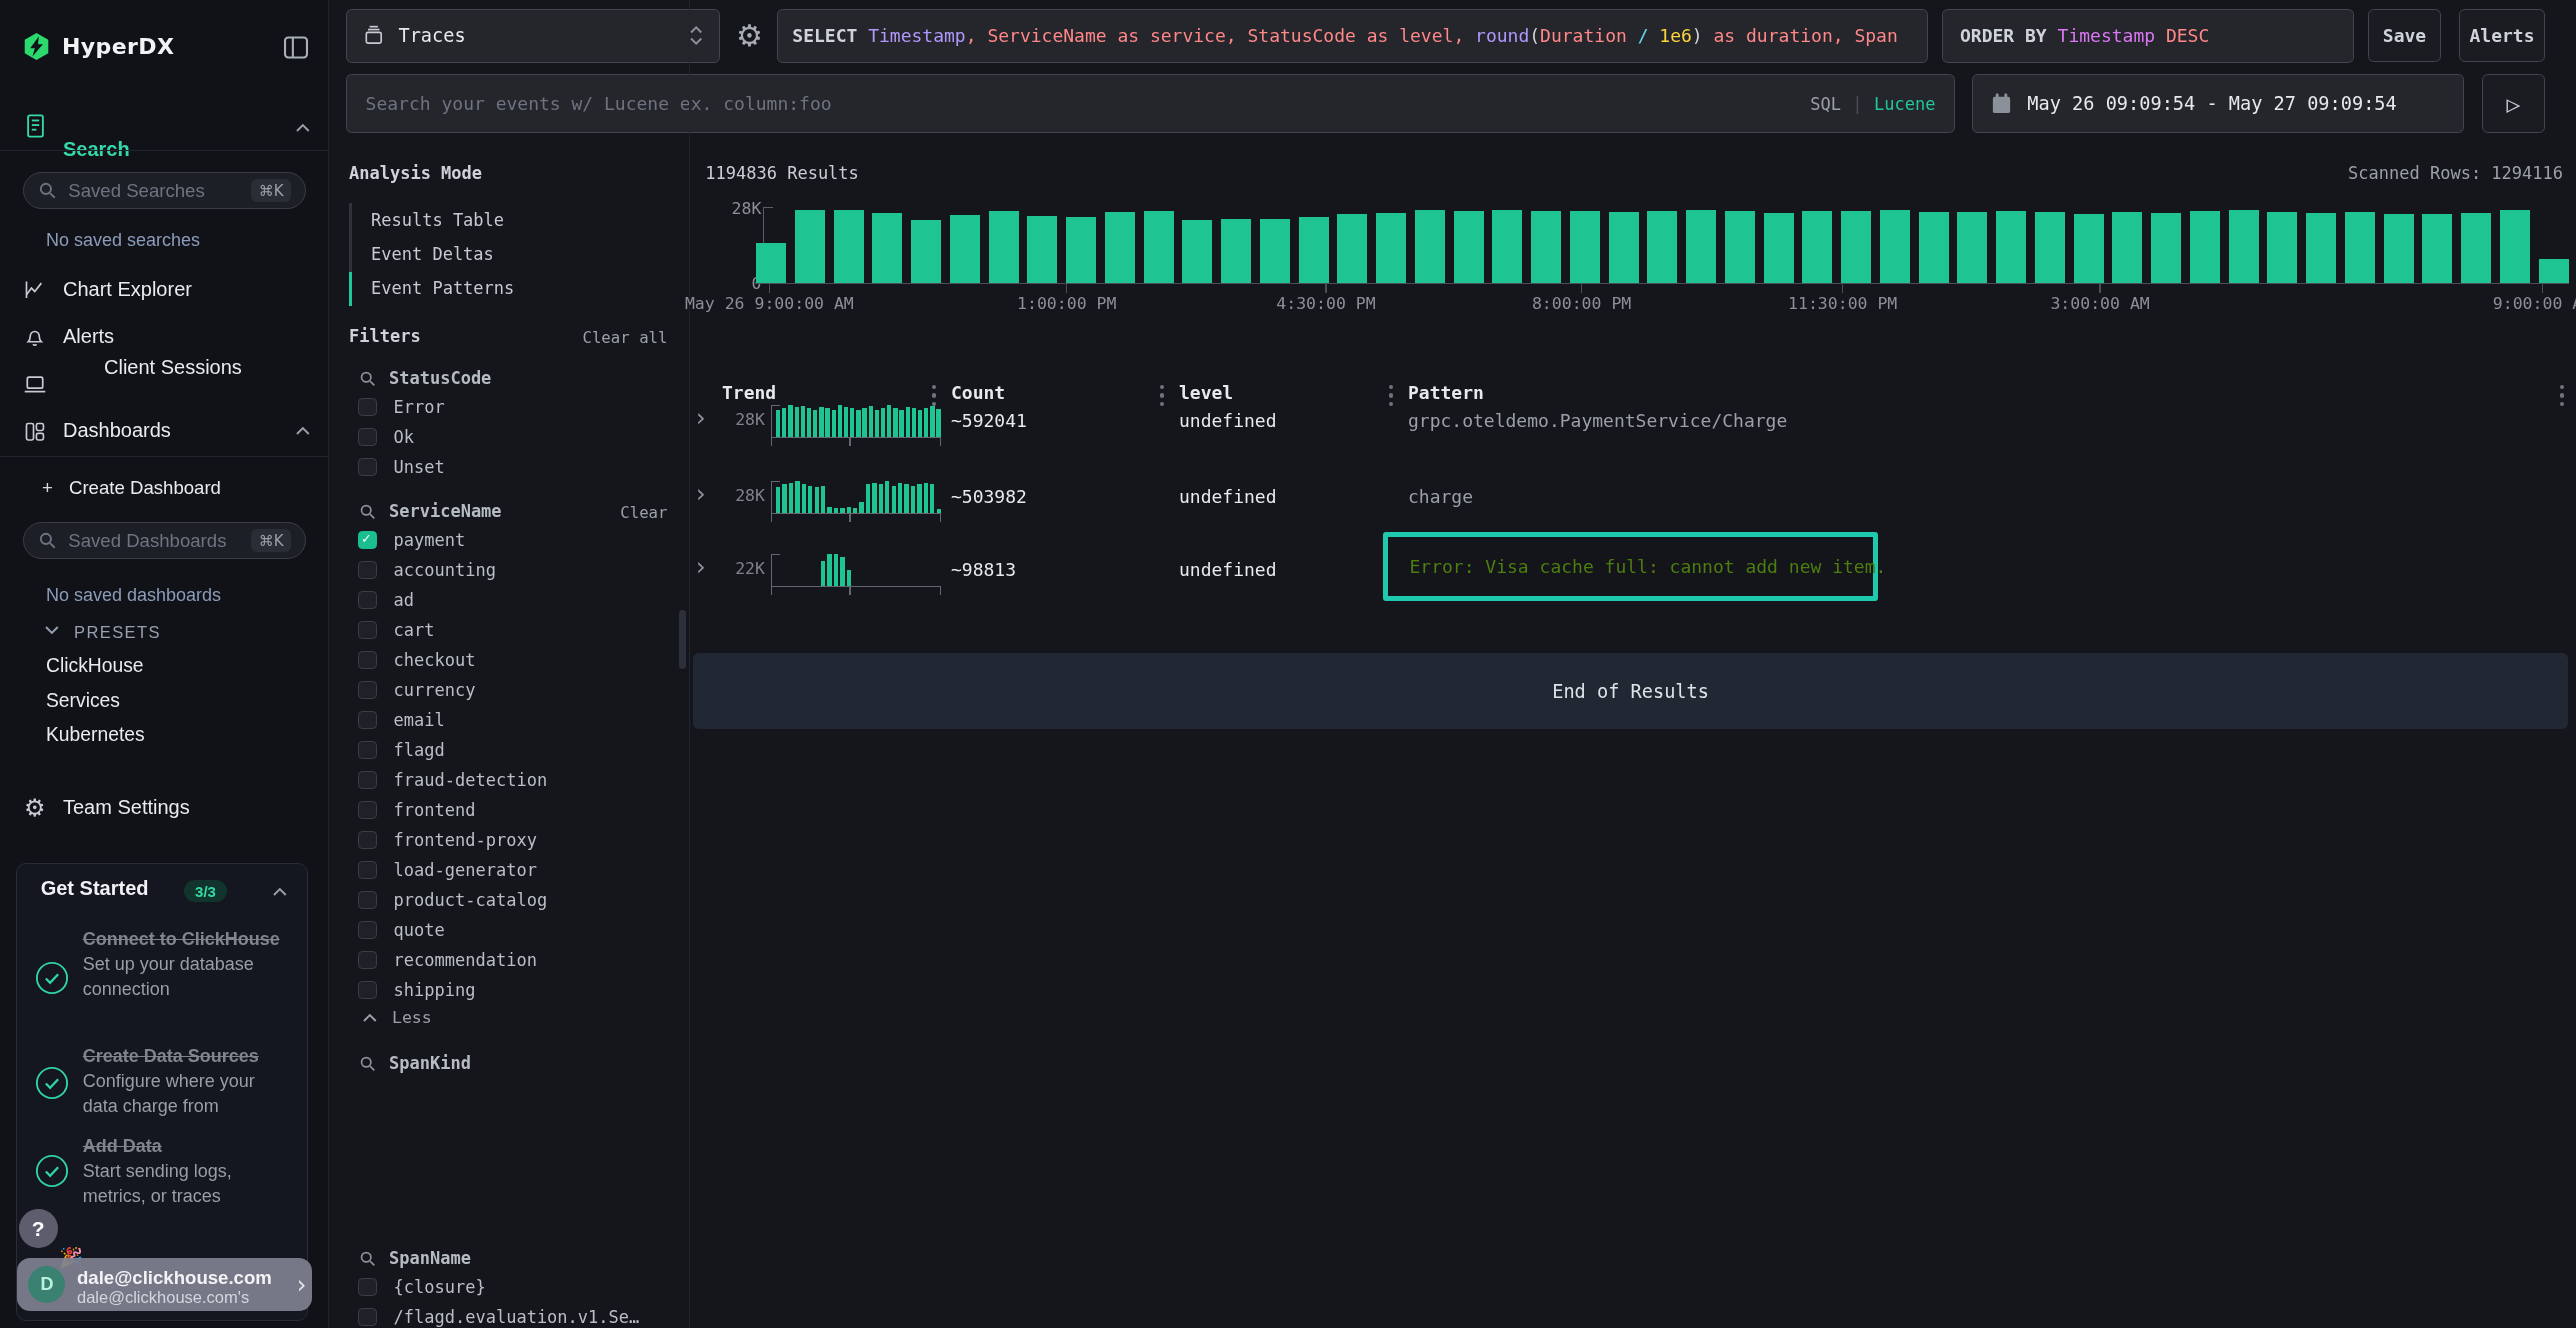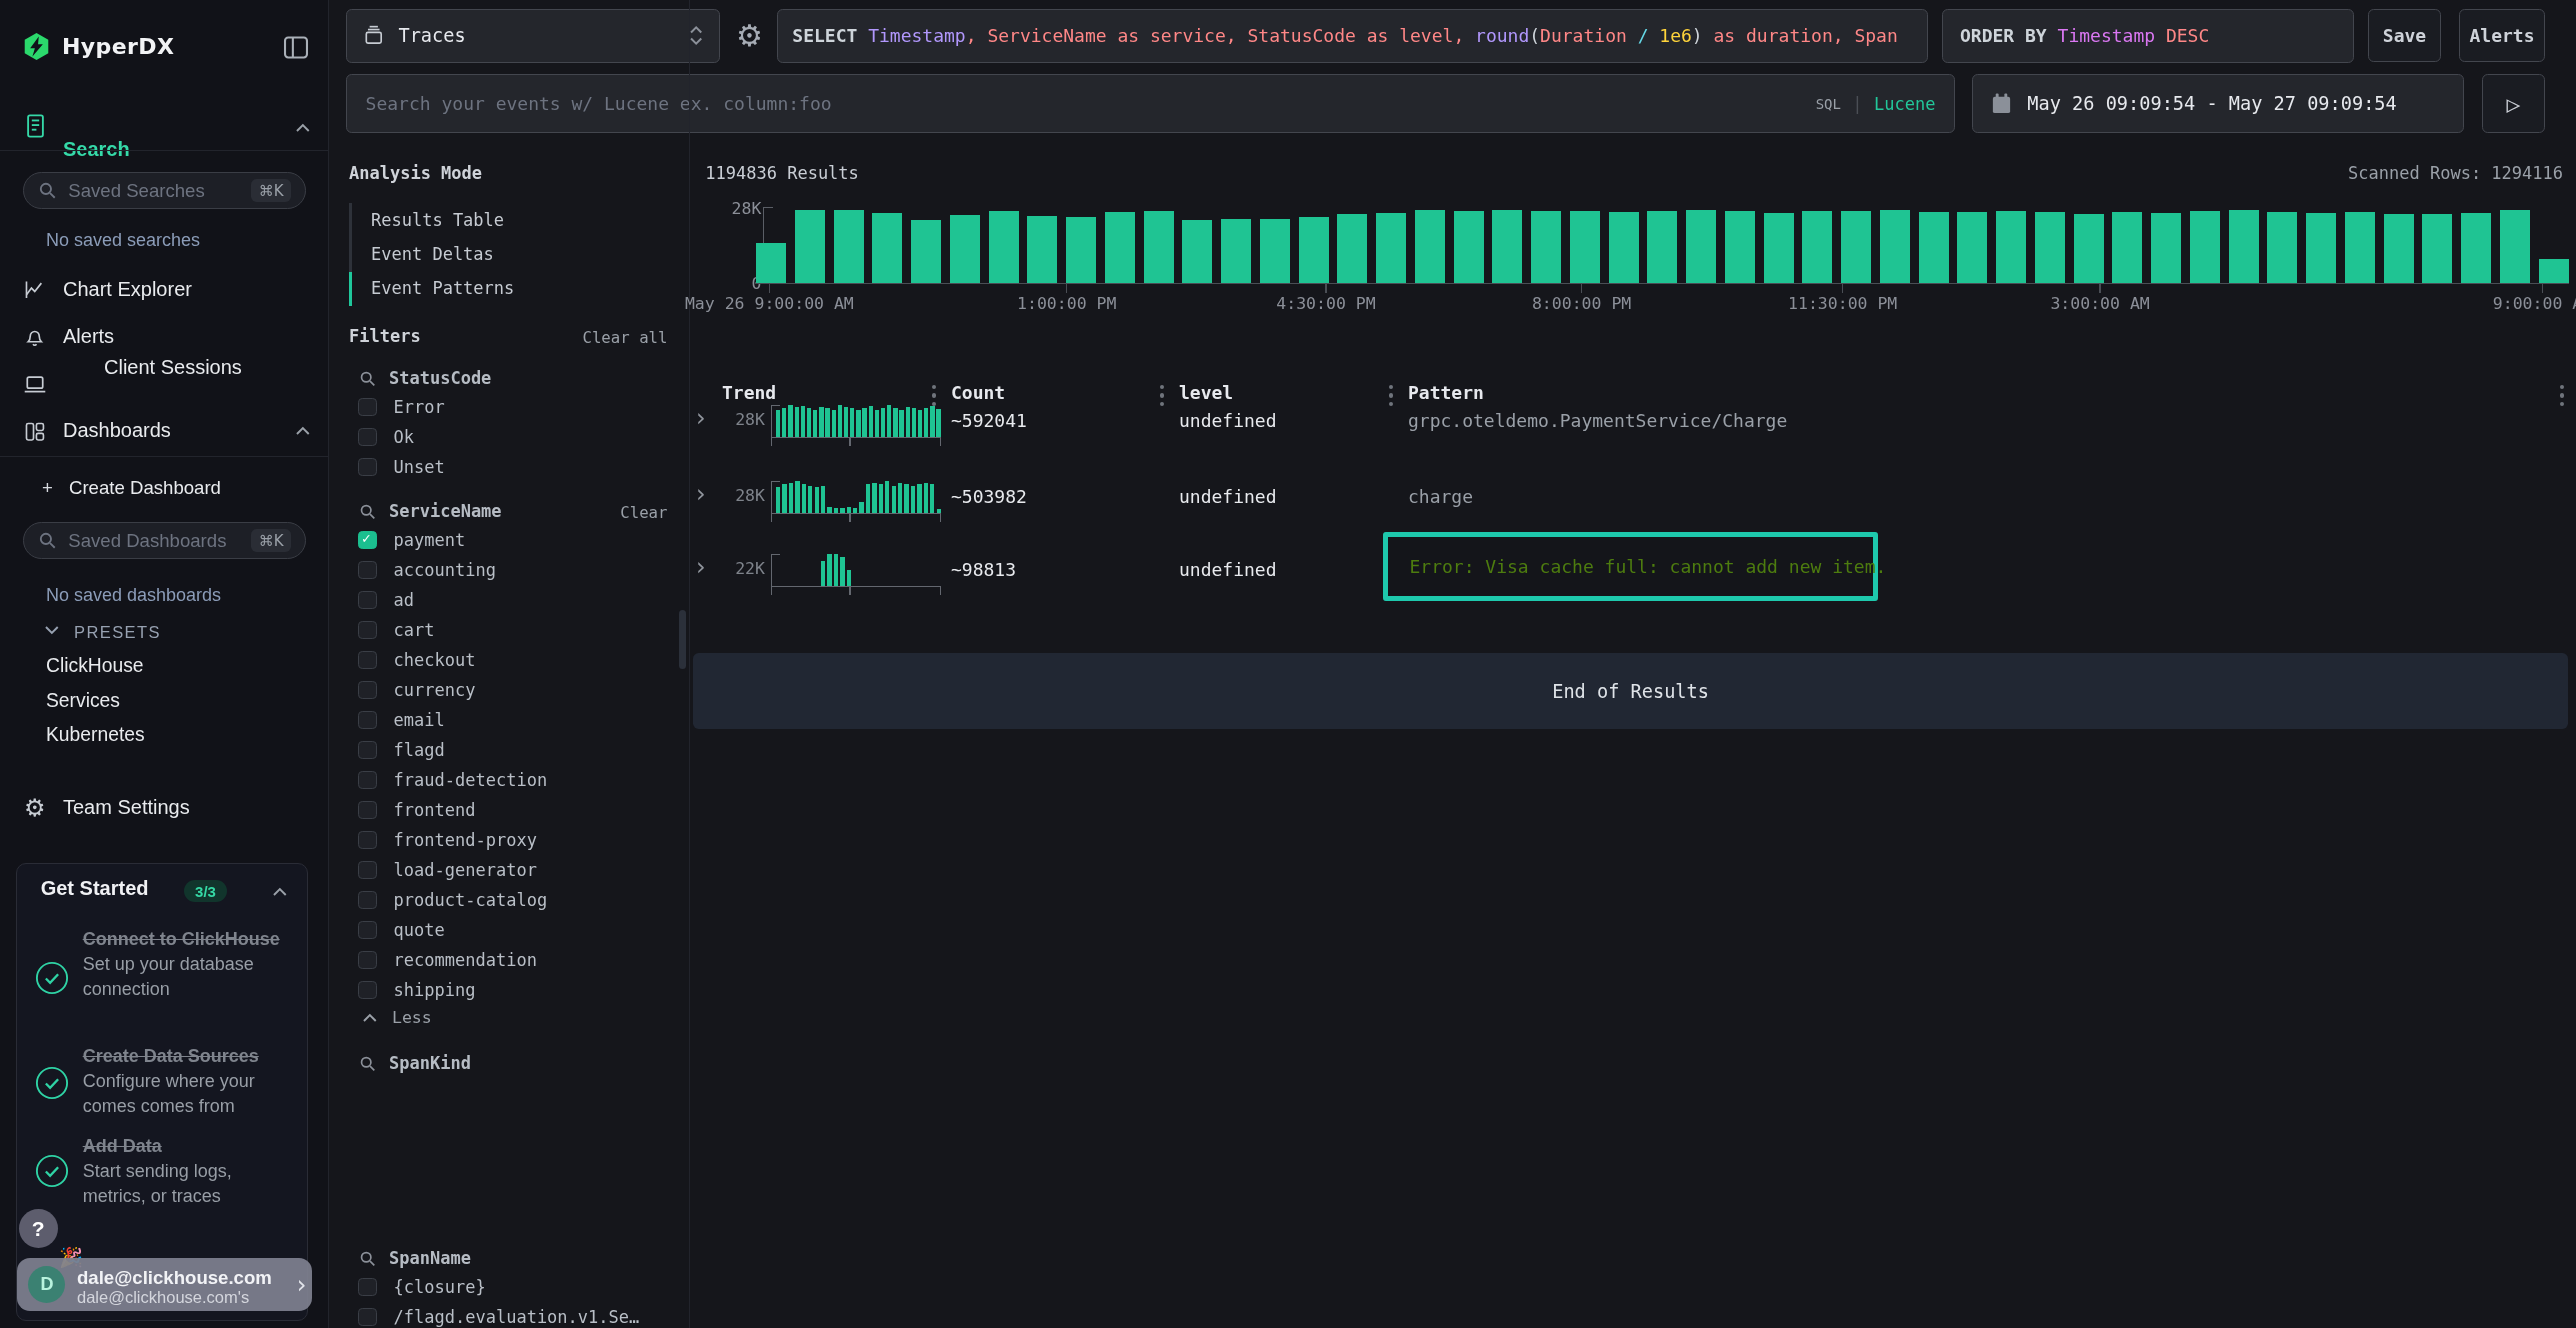--- a/index.html
+++ b/index.html
@@ -22,21 +22,21 @@
   .tk-red { color:#ff8787; }
   .tk-cyan { color:#66d9e8; }
   .tk-yellow { color:#ffd43b; }
   .tk-magenta { color:#da77f2; }
   .tk-plain { color:#ced4da; }
   .btn { position:absolute; background:#1a1c22; border:1.4px solid #43464e; border-radius:5.7px; color:#ced2d9; font-weight:bold; font-size:18px; display:flex; align-items:center; justify-content:center; cursor:pointer; }
   .save-btn { left:2368px; top:9.3px; width:73px; height:53px; }
   .alerts-btn { left:2459px; top:9.3px; width:86px; height:53px; }
   .search-box { left:346px; top:74px; width:1609px; height:59px; display:flex; align-items:center; gap:11.4px; padding:0 18.6px; }
   .search-ph { flex:1; color:#6d7380; font-size:18px; white-space:nowrap; overflow:hidden; }
-  .lang-sql { color:#9aa0a8; font-size:14px; }
+  .lang-sql { color:#9aa0a8; font-size:17px; }
   .lang-sep { color:#4a4e55; font-size:17px; }
   .lang-lucene { color:#22c79a; font-size:17px; }
   .date-box { left:1972px; top:74px; width:492px; height:59px; display:flex; align-items:center; gap:14.3px; padding:0 17px; color:#e7e9ee; font-size:18.6px; white-space:nowrap; }
   .run-btn { left:2482px; top:74px; width:63px; height:59px; font-size:23px; font-weight:normal; }
 
   
   .sidebar { position:absolute; left:0; top:0; width:329px; height:1328px; background:#111218; border-right:1.4px solid #22242c; }
   .sb-divider { position:absolute; left:0; width:328px; height:0.7px; background:#22242c; }
   .logo-text { position:absolute; left:62px; top:34px; font-family:"DejaVu Sans",sans-serif; font-weight:bold; font-size:22px; color:#f2f3f5; letter-spacing:0.4px; }
   .nav-label { position:absolute; font-family:"Liberation Sans","DejaVu Sans",sans-serif; font-size:20px; color:#e9ebee; cursor:pointer; }
@@ -252,21 +252,21 @@
 
       <div class="gs-step" style="top:180px;">
         <span class="gs-check" style="top:21.5px;">
           <svg width="34" height="34" viewBox="0 0 36 36" fill="none">
               <circle cx="18" cy="18" r="16" stroke="#2fd3a5" stroke-width="2"></circle>
               <path d="M11.5 18.5l4.5 4.5 8.5-9" stroke="#2fd3a5" stroke-width="2.5"></path>
             </svg>
         </span>
         <div class="gs-text">
           <div class="gs-strike">Create Data Sources</div>
-          <div class="gs-desc">Configure where your comes comes from</div>
+          <div class="gs-desc">Configure where your data charge from</div>
         </div>
       </div>
 
       <div class="gs-step" style="top:270px;">
         <span class="gs-check" style="top:20px;">
           <svg width="34" height="34" viewBox="0 0 36 36" fill="none">
               <circle cx="18" cy="18" r="16" stroke="#2fd3a5" stroke-width="2"></circle>
               <path d="M11.5 18.5l4.5 4.5 8.5-9" stroke="#2fd3a5" stroke-width="2.5"></path>
             </svg>
         </span>

